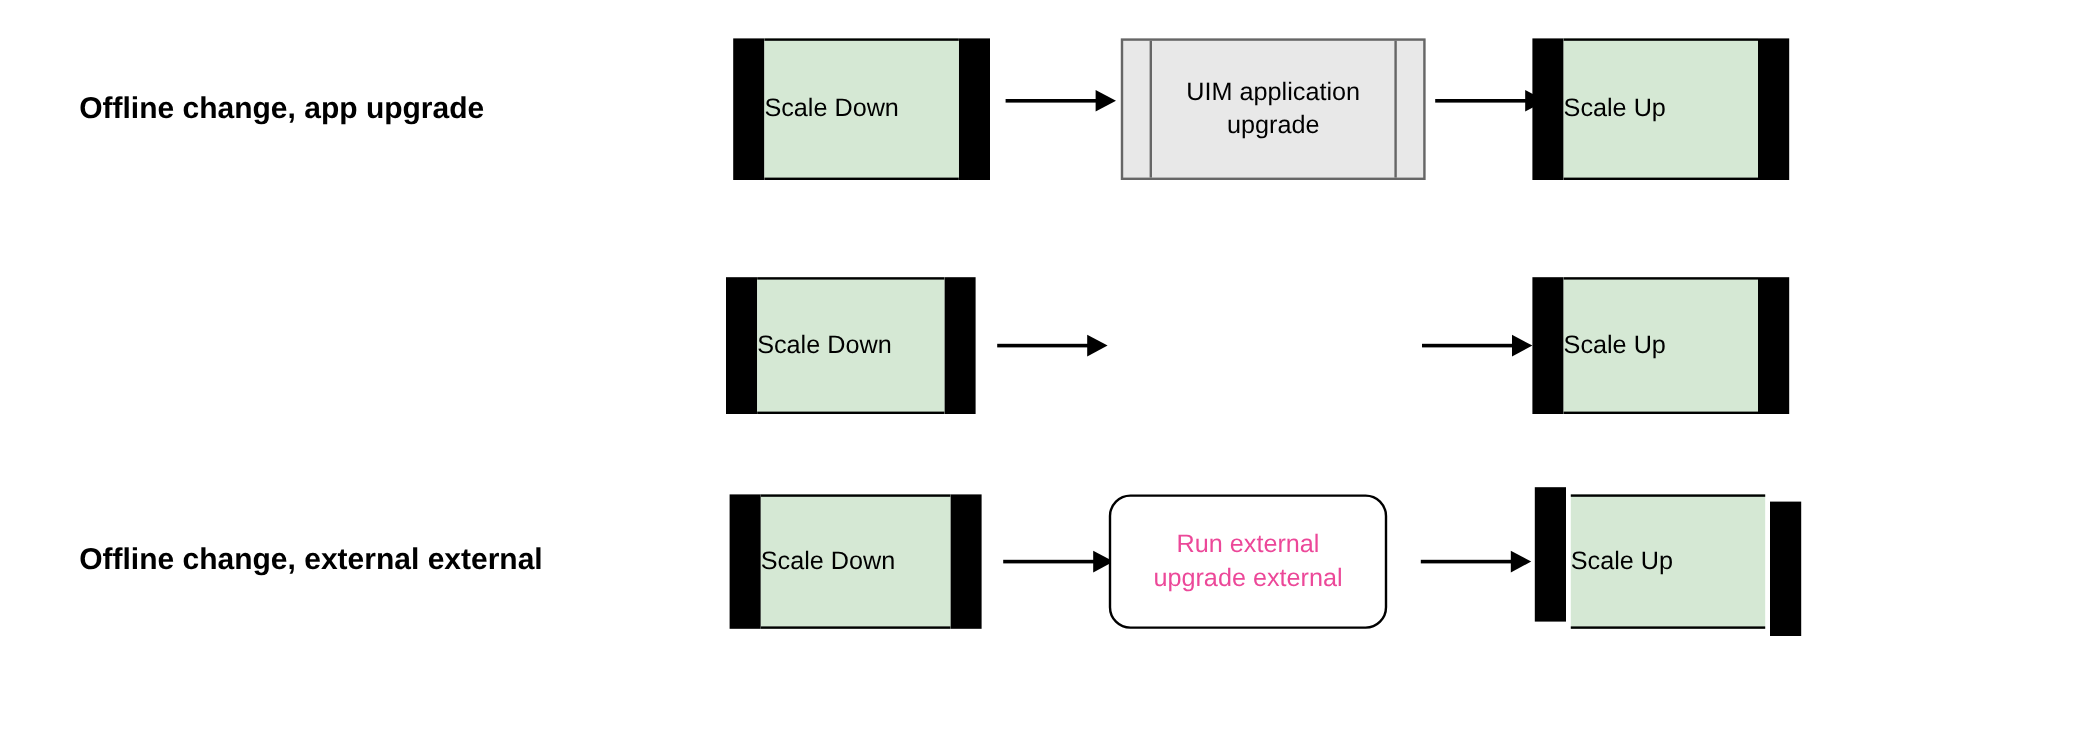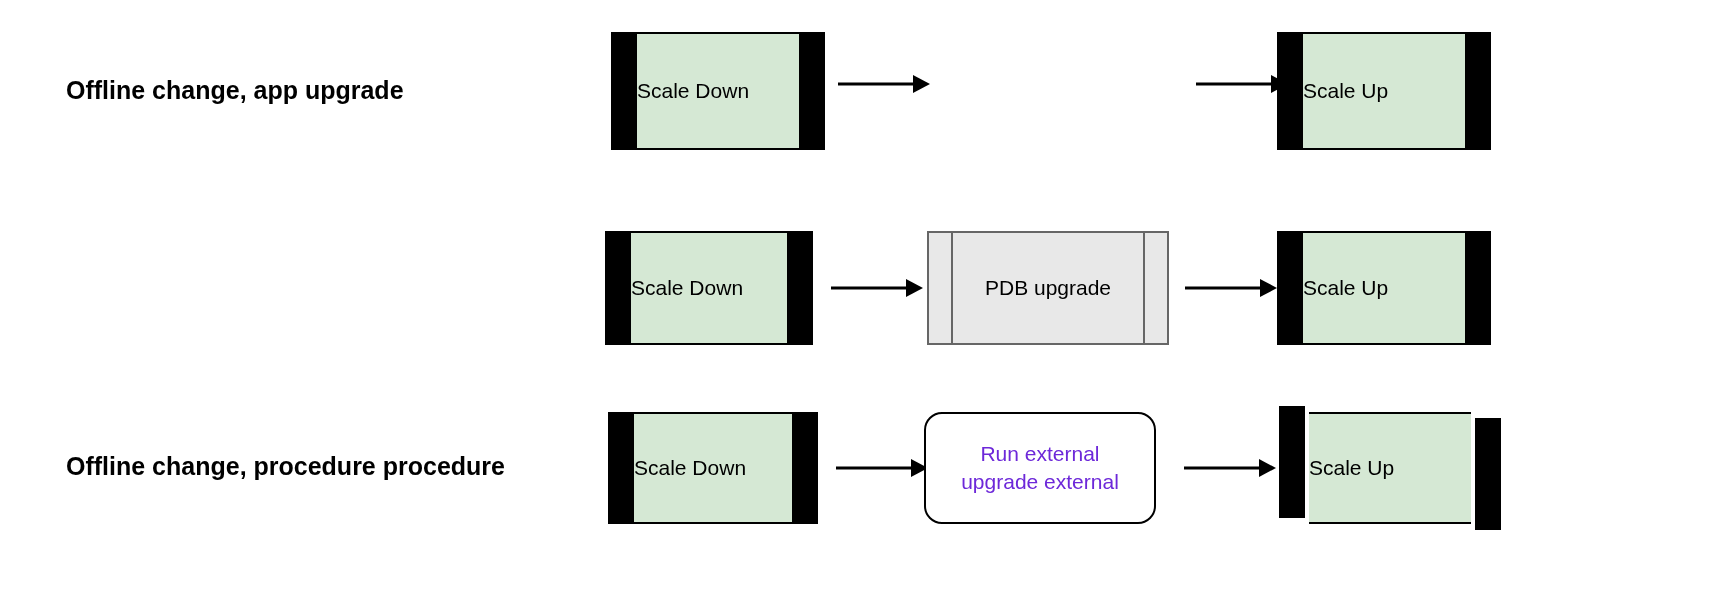--- a/index.html
+++ b/index.html
@@ -67,21 +67,21 @@
   
   .round-node{
     position:absolute;
     background:#ffffff;
     border:2px solid #000000;
     border-radius:18px;
     box-sizing:border-box;
     display:flex;align-items:center;justify-content:center;
   }
   .round-node .rtext{
-    font-size:21px;color:#6d28d9;line-height:1.32;text-align:center;
+    font-size:21px;color:#ec4899;line-height:1.32;text-align:center;
   }
 
   
   .arrow{position:absolute;}
   .arrow .shaft{
     position:absolute;left:0;top:50%;height:0;
     border-top:3px solid #000;
     transform:translateY(-50%);
   }
   .arrow .head{
@@ -106,70 +106,71 @@
     <div class="face">
       <span>Scale Down</span>
     </div>
   </div>
 
   <div class="arrow" style="left:838px;top:72px;width:92px;height:24px;">
     <div class="shaft" style="width:78px;"></div>
     <div class="head"></div>
   </div>
 
-
-  <div class="arrow" style="left:1196px;top:72px;width:92px;height:24px;">
-    <div class="shaft" style="width:78px;"></div>
-    <div class="head"></div>
-  </div>
-
-  <div class="scale-node" style="left:1277px;top:32px;width:214px;height:118px;">
-    <div class="bar left"></div>
-    <div class="bar right"></div>
-    <div class="face">
-      <span>Scale Up</span>
-    </div>
-  </div>
-
-
-  <div class="scale-node" style="left:605px;top:231px;width:208px;height:114px;">
-    <div class="bar left"></div>
-    <div class="bar right"></div>
-    <div class="face">
-      <span>Scale Down</span>
-    </div>
-  </div>
-
-  <div class="arrow" style="left:831px;top:276px;width:92px;height:24px;">
-    <div class="shaft" style="width:78px;"></div>
-    <div class="head"></div>
-  </div>
-
-  <div class="process-node" style="left:927px;top:231px;width:242px;height:114px;">
+  <div class="process-node" style="left:934px;top:32px;width:254px;height:118px;">
     <div class="rule l"></div>
     <div class="rule r"></div>
     <div class="ptext">
-      <span>PDB upgrade</span>
-    </div>
-  </div>
+      <span>UIM application</span><br>
+      <span>upgrade</span>
+    </div>
+  </div>
+
+  <div class="arrow" style="left:1196px;top:72px;width:92px;height:24px;">
+    <div class="shaft" style="width:78px;"></div>
+    <div class="head"></div>
+  </div>
+
+  <div class="scale-node" style="left:1277px;top:32px;width:214px;height:118px;">
+    <div class="bar left"></div>
+    <div class="bar right"></div>
+    <div class="face">
+      <span>Scale Up</span>
+    </div>
+  </div>
+
+
+  <div class="scale-node" style="left:605px;top:231px;width:208px;height:114px;">
+    <div class="bar left"></div>
+    <div class="bar right"></div>
+    <div class="face">
+      <span>Scale Down</span>
+    </div>
+  </div>
+
+  <div class="arrow" style="left:831px;top:276px;width:92px;height:24px;">
+    <div class="shaft" style="width:78px;"></div>
+    <div class="head"></div>
+  </div>
+
 
   <div class="arrow" style="left:1185px;top:276px;width:92px;height:24px;">
     <div class="shaft" style="width:78px;"></div>
     <div class="head"></div>
   </div>
 
   <div class="scale-node" style="left:1277px;top:231px;width:214px;height:114px;">
     <div class="bar left"></div>
     <div class="bar right"></div>
     <div class="face">
       <span>Scale Up</span>
     </div>
   </div>
 
-  <div class="row-label" style="left:66px;top:454px;">Offline change, procedure procedure</div>
+  <div class="row-label" style="left:66px;top:454px;">Offline change, external external</div>
 
   <div class="scale-node" style="left:608px;top:412px;width:210px;height:112px;">
     <div class="bar left"></div>
     <div class="bar right"></div>
     <div class="face">
       <span>Scale Down</span>
     </div>
   </div>
 
   <div class="arrow" style="left:836px;top:456px;width:92px;height:24px;">

